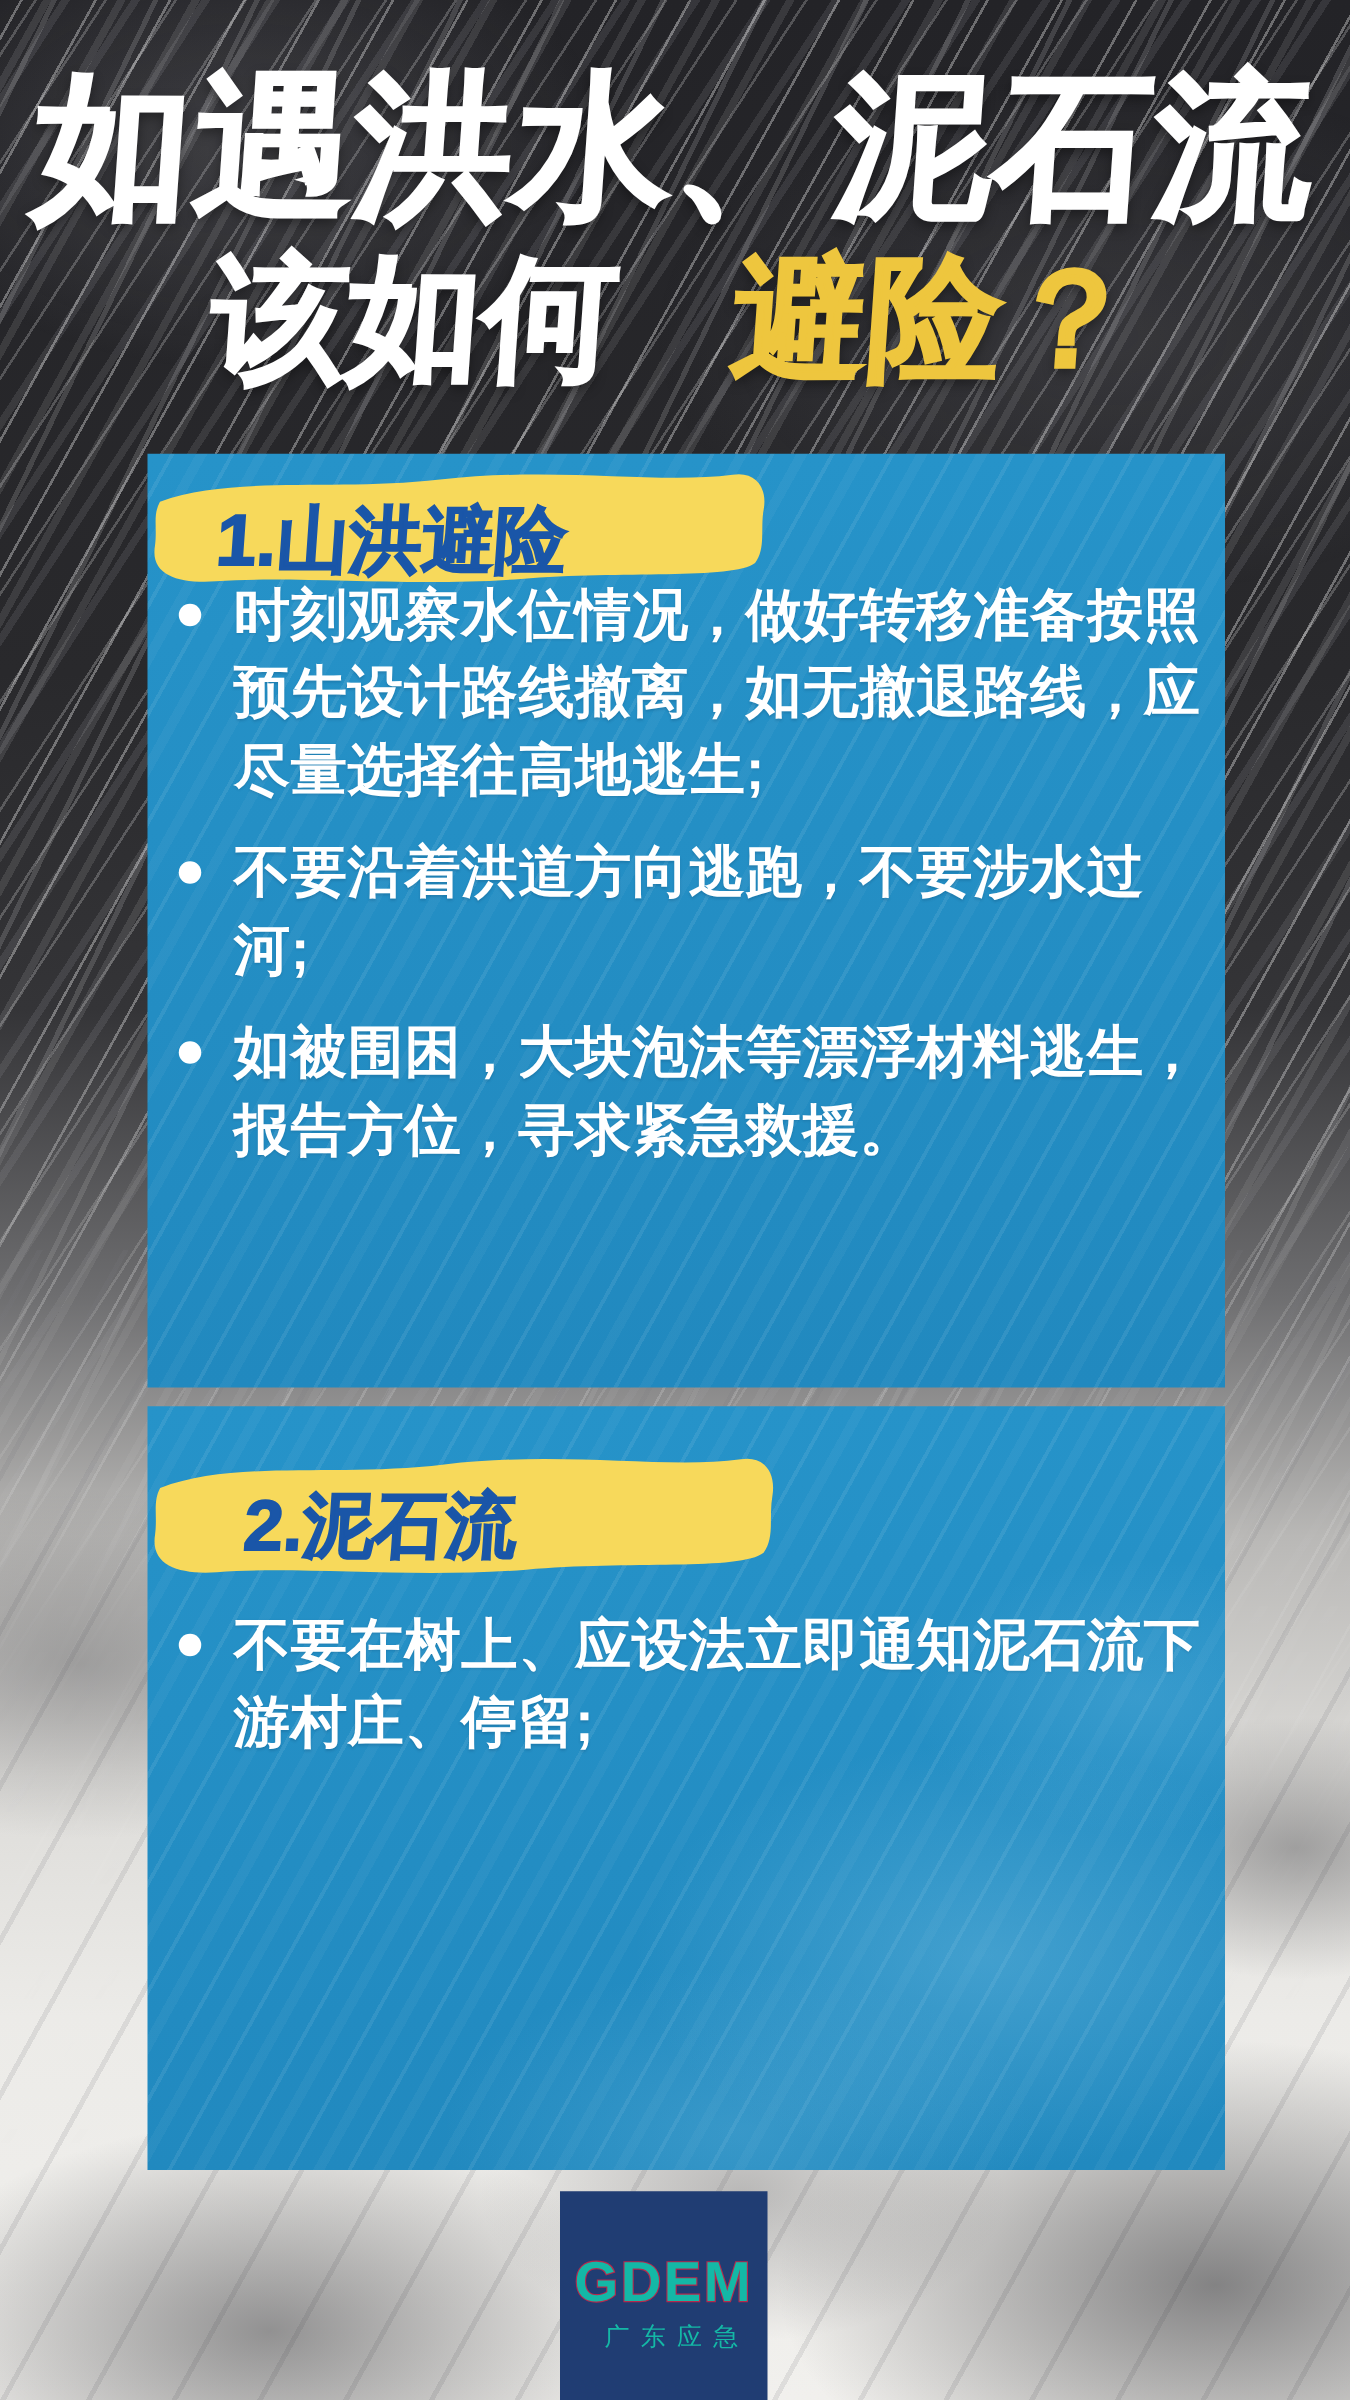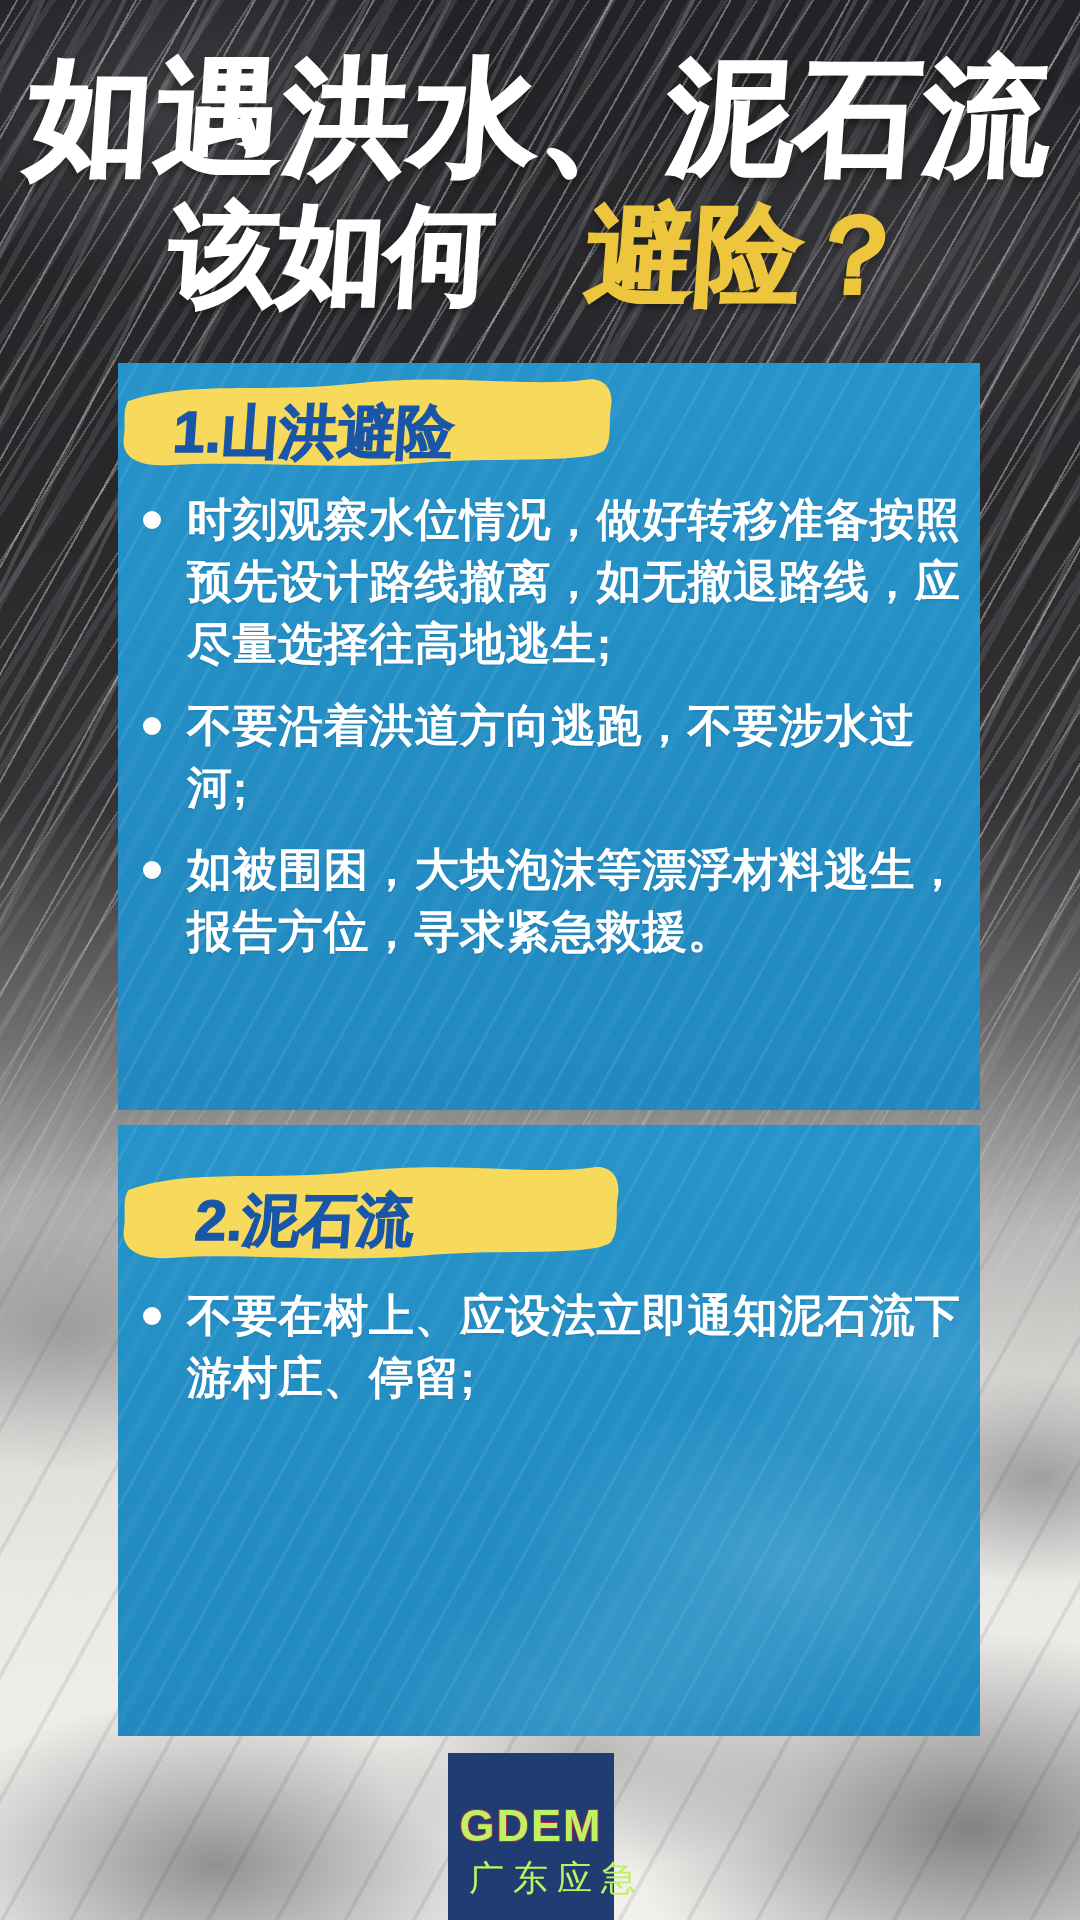--- a/index.html
+++ b/index.html
@@ -85,28 +85,28 @@
     flex:0 0 18px;width:18px;height:18px;margin:22px 26px 0 0;border-radius:50%;
     background:#fff;
   }
   .btext{
     width:775px;font-size:45px;line-height:62px;font-weight:700;color:#ffffff;
     letter-spacing:.5px;text-shadow:0 1px 2px rgba(0,40,70,.18);
   }
   
   .logo{
     position:absolute;left:448px;top:1753px;width:166px;height:167px;z-index:2;
-    background:#203d73;text-align:center;color:#bef264;
+    background:#203d73;text-align:center;color:#14b8a6;
   }
   .logo .gdem{
     margin-top:50px;font-size:45px;font-weight:900;letter-spacing:2px;line-height:1;
     -webkit-text-stroke:1.8px #b5294d;paint-order:stroke fill;
   }
   .logo .gdem-cn{
-    margin-top:12px;font-size:35px;font-weight:500;letter-spacing:9px;
+    margin-top:12px;font-size:20px;font-weight:500;letter-spacing:9px;
     padding-left:21px;line-height:1;white-space:nowrap;
   }
 </style>
 </head>
 <body>
 
 <div class="stage">
 
   <div class="bg-rain"></div>
   <div class="bg-water"></div>
@@ -119,21 +119,21 @@
     </div>
   </header>
 
   <section class="card card1">
     <div class="badge">
       <svg viewBox="0 0 500 104" preserveAspectRatio="none">
         <path d="M10,34 C70,12 150,26 235,16 C330,5 410,20 470,12 C488,9 498,22 495,40 C492,56 497,72 488,84 C470,98 380,90 300,97 C210,104 120,94 55,99 C25,101 2,94 6,70 C8,55 4,45 10,34 Z" fill="#f7d95b"></path>
       </svg>
       <span class="badge-text">1.山洪避险</span>
     </div>
-    <ul class="blist" style="top:126px">
+    <ul class="blist" style="top:98px">
       <li class="bitem">
         <span class="bdot"></span>
         <span class="btext">时刻观察水位情况，做好转移准备按照预先设计路线撤离，如无撤退路线，应尽量选择往高地逃生;</span>
       </li>
       <li class="bitem">
         <span class="bdot"></span>
         <span class="btext">不要沿着洪道方向逃跑，不要涉水过河;</span>
       </li>
       <li class="bitem">
         <span class="bdot"></span>

